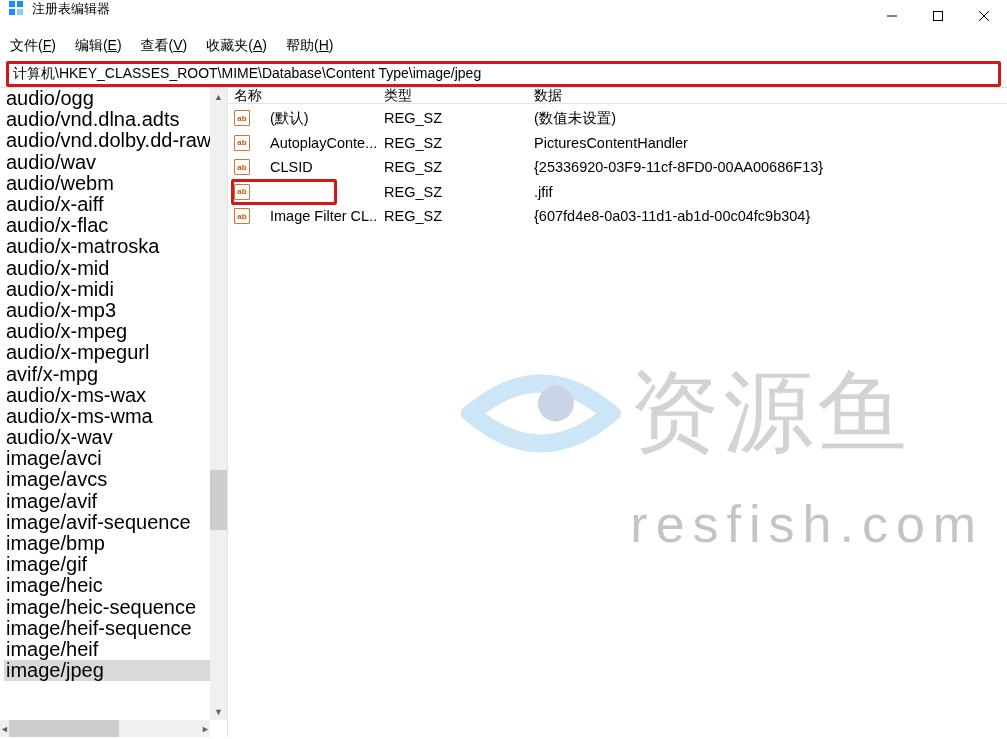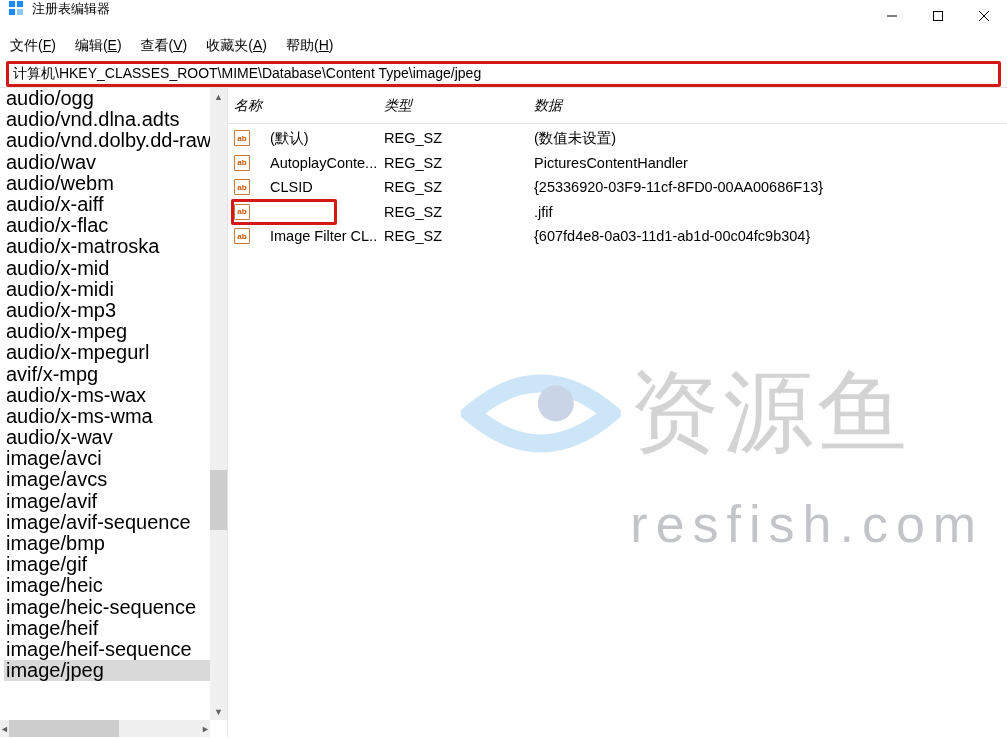--- a/index.html
+++ b/index.html
@@ -142,26 +142,25 @@
       left: 0;
       width: 110px;
       background: #cdcdcd;
     }
     .list-panel {
       flex: 1;
       overflow: hidden;
       position: relative;
     }
     .list-header {
-      height: 36px;
+      height: 16px;
       display: flex;
       align-items: center;
       border-bottom: 1px solid #e5e5e5;
       font-size: 14px;
-      font-style: italic;
     }
     .list-header > div {
       padding-left: 6px;
       height: 100%;
       display: flex;
       align-items: center;
       cursor: pointer;
     }
     .col-name { width: 150px; }
     .col-type { width: 150px; }
@@ -316,22 +315,22 @@
         <div class="tree-item">audio/x-ms-wma</div>
         <div class="tree-item">audio/x-wav</div>
         <div class="tree-item">image/avci</div>
         <div class="tree-item">image/avcs</div>
         <div class="tree-item">image/avif</div>
         <div class="tree-item">image/avif-sequence</div>
         <div class="tree-item">image/bmp</div>
         <div class="tree-item">image/gif</div>
         <div class="tree-item">image/heic</div>
         <div class="tree-item">image/heic-sequence</div>
+        <div class="tree-item">image/heif-sequence</div>
         <div class="tree-item">image/heif</div>
-        <div class="tree-item">image/heif-sequence</div>
         <div class="tree-item selected">image/jpeg</div>
       </div>
     <div class="tree-scrollbar">
       <div class="scroll-arrow">▲</div>
       <div class="scroll-track">
         <div class="scroll-thumb"></div>
       </div>
       <div class="scroll-arrow">▼</div>
     </div>
     <div class="tree-hscroll">

